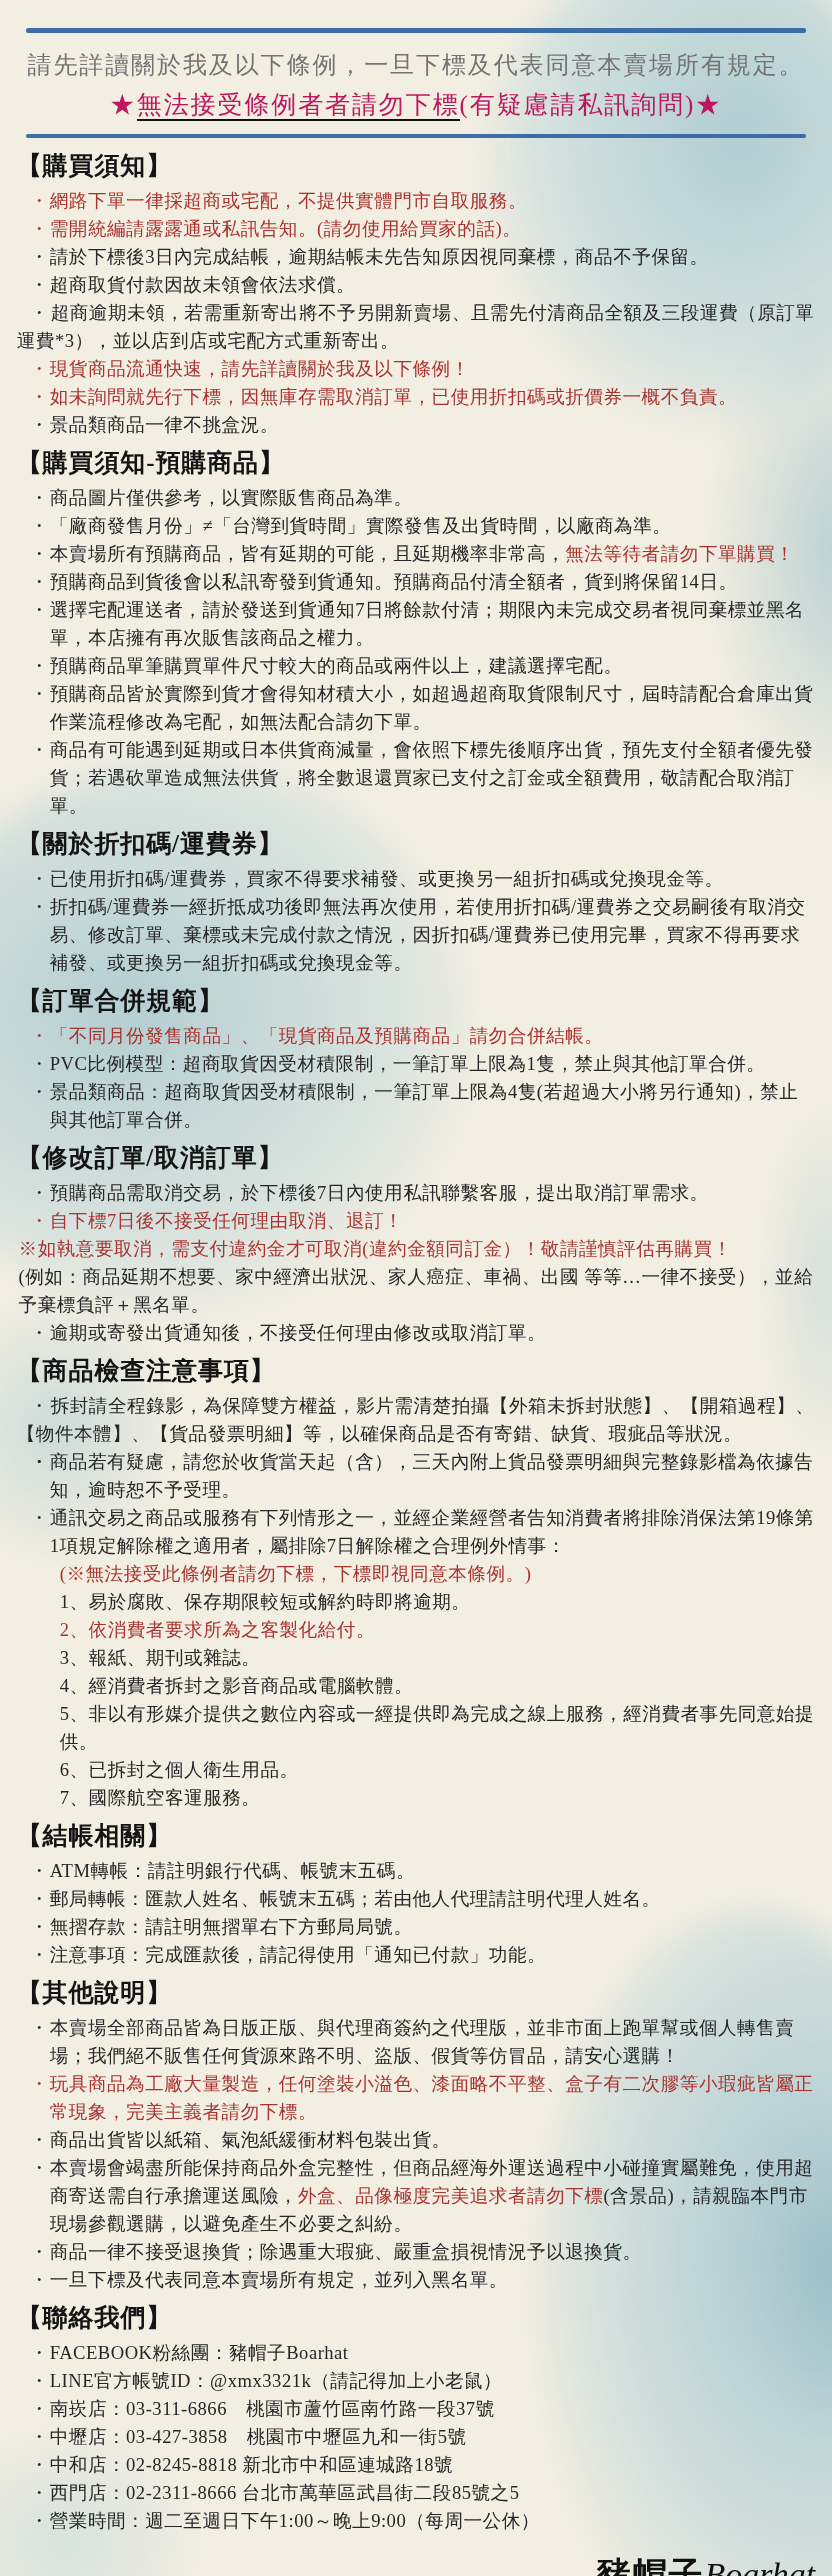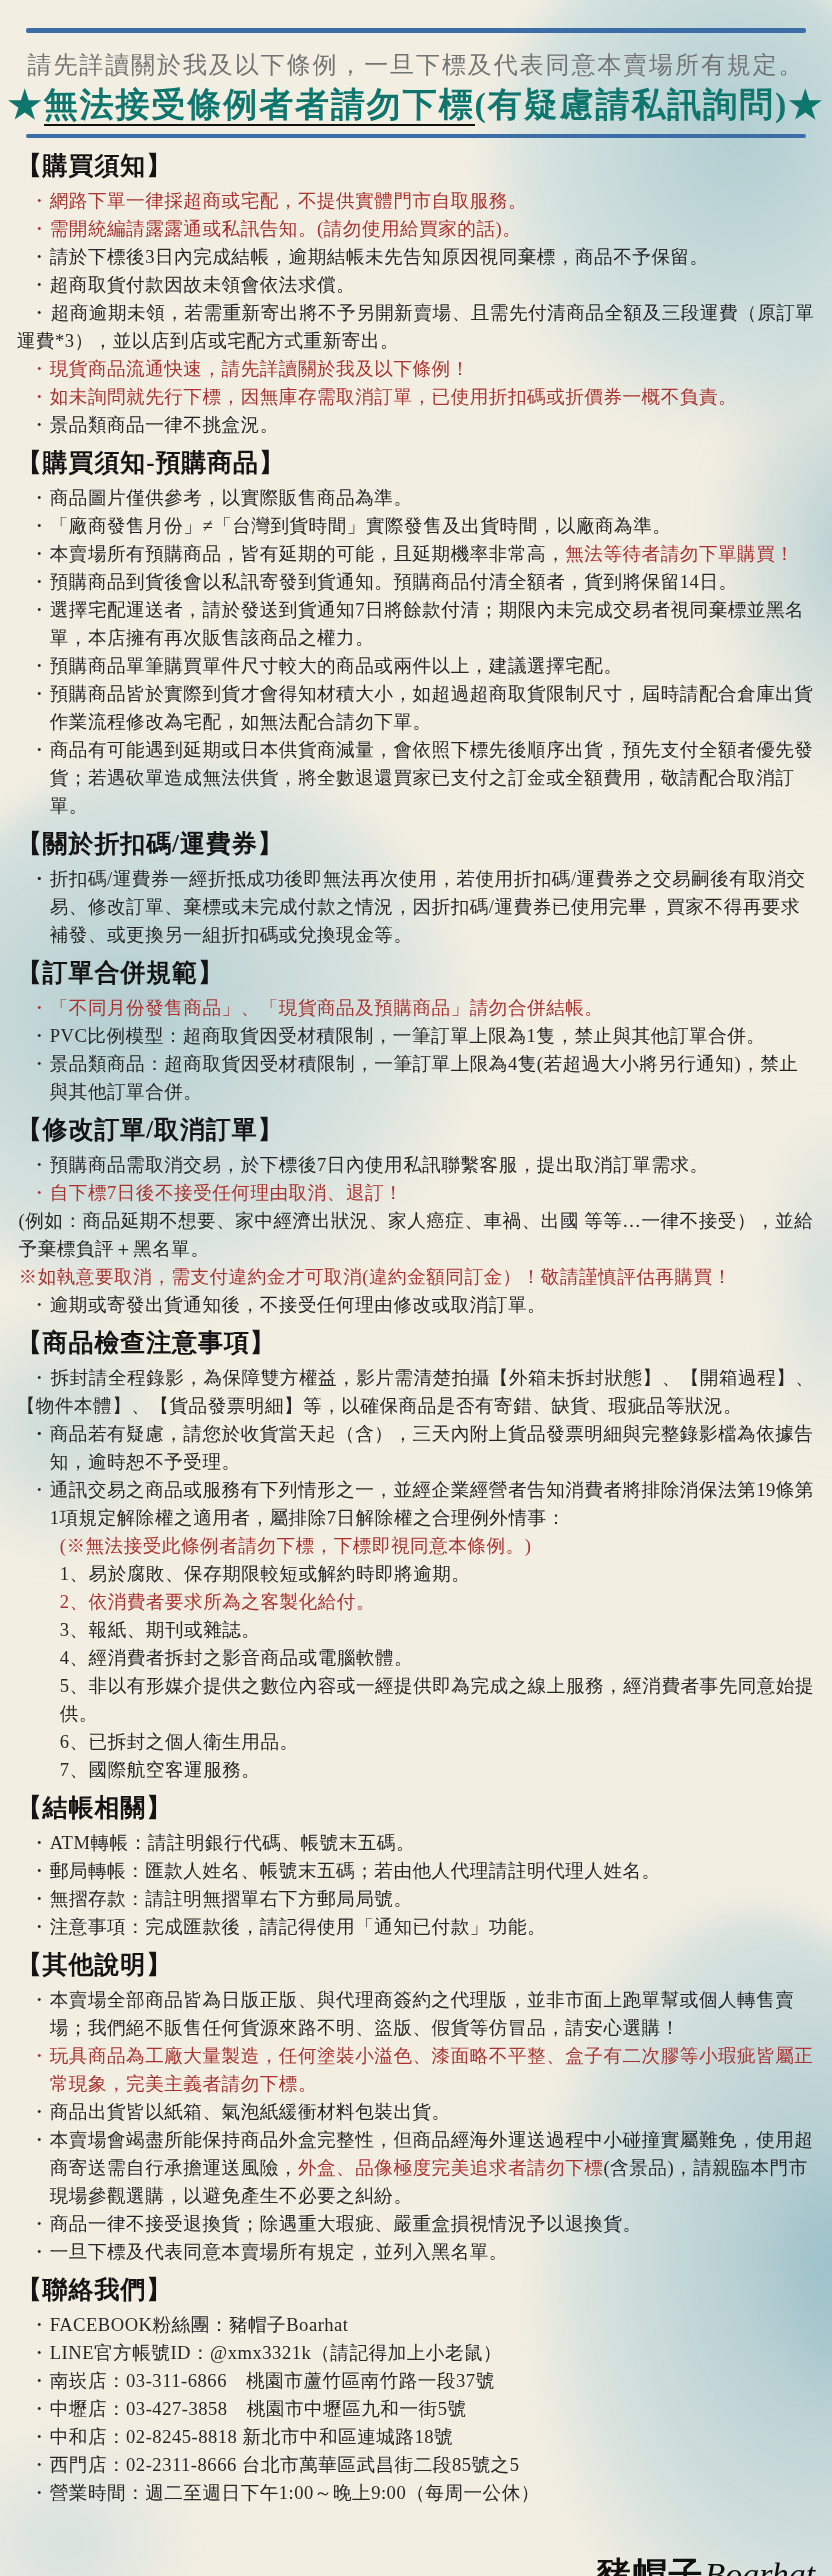--- a/index.html
+++ b/index.html
@@ -24,21 +24,21 @@
   .rule{height:4.6px;background:#3c6da6;margin:0 26px;border-radius:1.9px;position:relative;z-index:2;}
   .rule-top{margin-top:28px;}
   .rule-bottom{margin-top:13px;}
 
   .banner{position:relative;z-index:2;text-align:center;}
   .banner-title{
     margin-top:16.7px;
     color:#737373;font-weight:normal;font-size:24px;line-height:32px;letter-spacing:1.9px;
   }
   .banner-sub{
-    margin-top:7.4px;color:#0f766e;font-weight:bold;font-size:34px;line-height:32px;letter-spacing:1.9px;
+    margin-top:7.4px;color:#be185d;font-weight:normal;font-size:25px;line-height:32px;letter-spacing:1.9px;
   }
   .banner-sub .ul{border-bottom:2.8px solid #101010;padding-bottom:0.9px;}
 
   .content{position:relative;z-index:2;padding:3.7px 15px 0 16.7px;}
   .heading{
     font-size:25px;font-weight:bold;color:#141414;margin:8.4px 0 4.6px 0;letter-spacing:0.9px;line-height:32px;
   }
   .line{
     position:relative;font-size:18.6px;line-height:28px;color:#262626;letter-spacing:0.5px;
   }
@@ -96,35 +96,35 @@
         <div class="line b"><span class="marker">・</span><span class="run">「廠商發售月份」≠「台灣到貨時間」實際發售及出貨時間，以廠商為準。</span></div>
         <div class="line b"><span class="marker">・</span><span class="run">本賣場所有預購商品，皆有延期的可能，且延期機率非常高，</span><span class="run red">無法等待者請勿下單購買！</span></div>
         <div class="line b"><span class="marker">・</span><span class="run">預購商品到貨後會以私訊寄發到貨通知。預購商品付清全額者，貨到將保留14日。</span></div>
         <div class="line b"><span class="marker">・</span><span class="run">選擇宅配運送者，請於發送到貨通知7日將餘款付清；期限內未完成交易者視同棄標並黑名單，本店擁有再次販售該商品之權力。</span></div>
         <div class="line b"><span class="marker">・</span><span class="run">預購商品單筆購買單件尺寸較大的商品或兩件以上，建議選擇宅配。</span></div>
         <div class="line b"><span class="marker">・</span><span class="run">預購商品皆於實際到貨才會得知材積大小，如超過超商取貨限制尺寸，屆時請配合倉庫出貨作業流程修改為宅配，如無法配合請勿下單。</span></div>
         <div class="line b"><span class="marker">・</span><span class="run">商品有可能遇到延期或日本供貨商減量，會依照下標先後順序出貨，預先支付全額者優先發貨；若遇砍單造成無法供貨，將全數退還買家已支付之訂金或全額費用，敬請配合取消訂單。</span></div>
       </section>
       <section>
         <h2 class="heading">【關於折扣碼/運費券】</h2>
-        <div class="line b"><span class="marker">・</span></div>
+        <div class="line b"><span class="marker">・</span><span class="run">已使用折扣碼/運費券，買家不得要求補發、或更換另一組折扣碼或兌換現金等。</span></div>
         <div class="line b"><span class="marker">・</span><span class="run">折扣碼/運費券一經折抵成功後即無法再次使用，若使用折扣碼/運費券之交易嗣後有取消交易、修改訂單、棄標或未完成付款之情況，因折扣碼/運費券已使用完畢，買家不得再要求補發、或更換另一組折扣碼或兌換現金等。</span></div>
       </section>
       <section>
         <h2 class="heading">【訂單合併規範】</h2>
         <div class="line b"><span class="marker red">・</span><span class="run red">「不同月份發售商品」、「現貨商品及預購商品」請勿合併結帳。</span></div>
         <div class="line b"><span class="marker">・</span><span class="run">PVC比例模型：超商取貨因受材積限制，一筆訂單上限為1隻，禁止與其他訂單合併。</span></div>
         <div class="line b"><span class="marker">・</span><span class="run">景品類商品：超商取貨因受材積限制，一筆訂單上限為4隻(若超過大小將另行通知)，禁止與其他訂單合併。</span></div>
       </section>
       <section>
         <h2 class="heading">【修改訂單/取消訂單】</h2>
         <div class="line b"><span class="marker">・</span><span class="run">預購商品需取消交易，於下標後7日內使用私訊聯繫客服，提出取消訂單需求。</span></div>
         <div class="line b"><span class="marker red">・</span><span class="run red">自下標7日後不接受任何理由取消、退訂！</span></div>
+        <div class="line p"><span class="run red">※如執意要取消，需支付違約金才可取消(違約金額同訂金）！敬請謹慎評估再購買！</span></div>
         <div class="line p"><span class="run">(例如：商品延期不想要、家中經濟出狀況、家人癌症、車禍、出國 等等…一律不接受），並給予棄標負評＋黑名單。</span></div>
-        <div class="line p"><span class="run red">※如執意要取消，需支付違約金才可取消(違約金額同訂金）！敬請謹慎評估再購買！</span></div>
         <div class="line b"><span class="marker">・</span><span class="run">逾期或寄發出貨通知後，不接受任何理由修改或取消訂單。</span></div>
       </section>
       <section>
         <h2 class="heading">【商品檢查注意事項】</h2>
         <div class="line bf"><span class="marker">・</span><span class="run">拆封請全程錄影，為保障雙方權益，影片需清楚拍攝【外箱未拆封狀態】、【開箱過程】、【物件本體】、【貨品發票明細】等，以確保商品是否有寄錯、缺貨、瑕疵品等狀況。</span></div>
         <div class="line b"><span class="marker">・</span></div>
         <div class="line b"><span class="marker">・</span><span class="run">商品若有疑慮，請您於收貨當天起（含），三天內附上貨品發票明細與完整錄影檔為依據告知，逾時恕不予受理。</span></div>
         <div class="line b"><span class="marker">・</span><span class="run">通訊交易之商品或服務有下列情形之一，並經企業經營者告知消費者將排除消保法第19條第1項規定解除權之適用者，屬排除7日解除權之合理例外情事：</span></div>
         <div class="line n"><span class="run red">(※無法接受此條例者請勿下標，下標即視同意本條例。)</span></div>
         <div class="line n"><span class="run">1、易於腐敗、保存期限較短或解約時即將逾期。</span></div>

